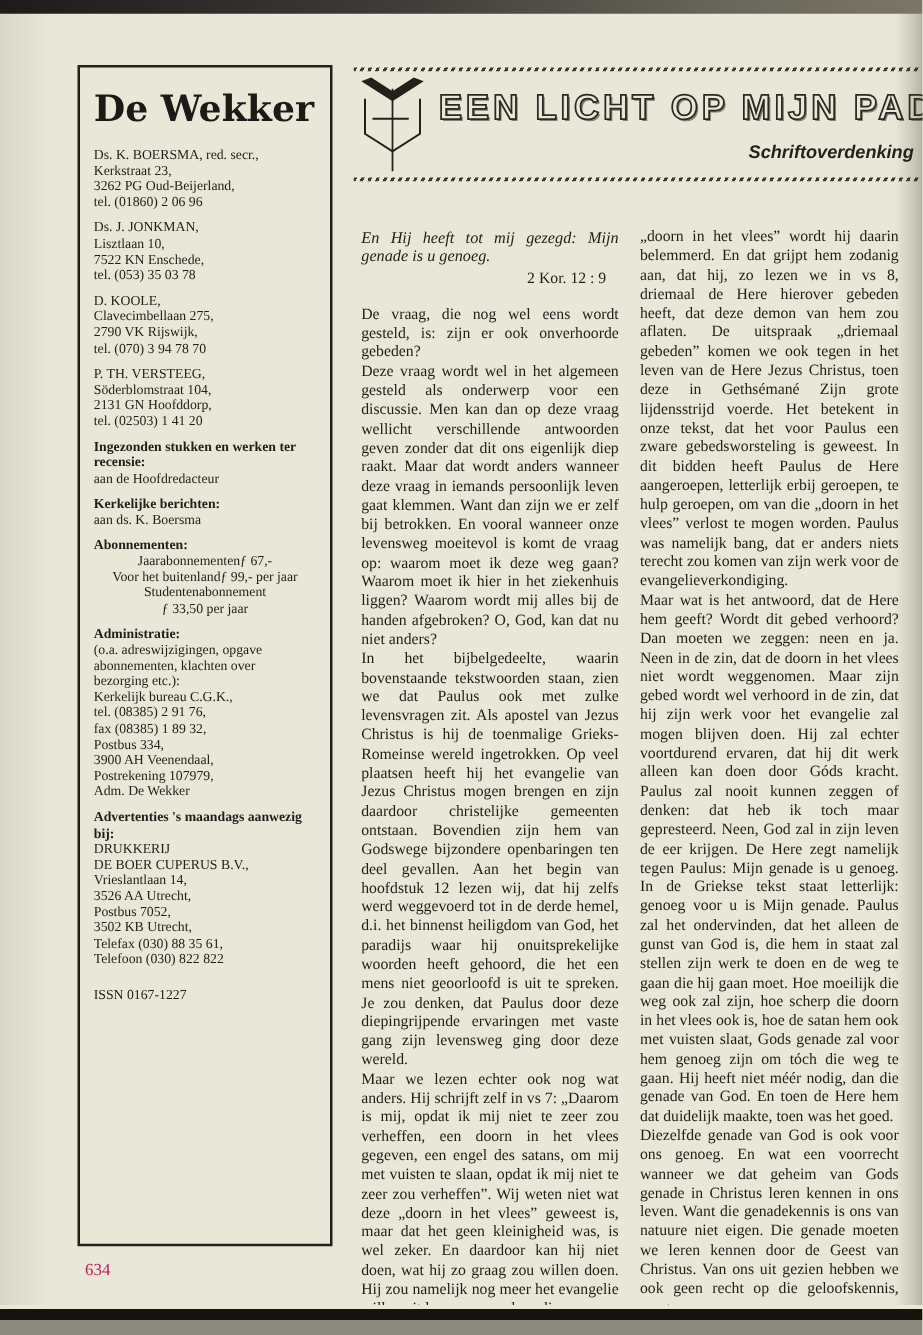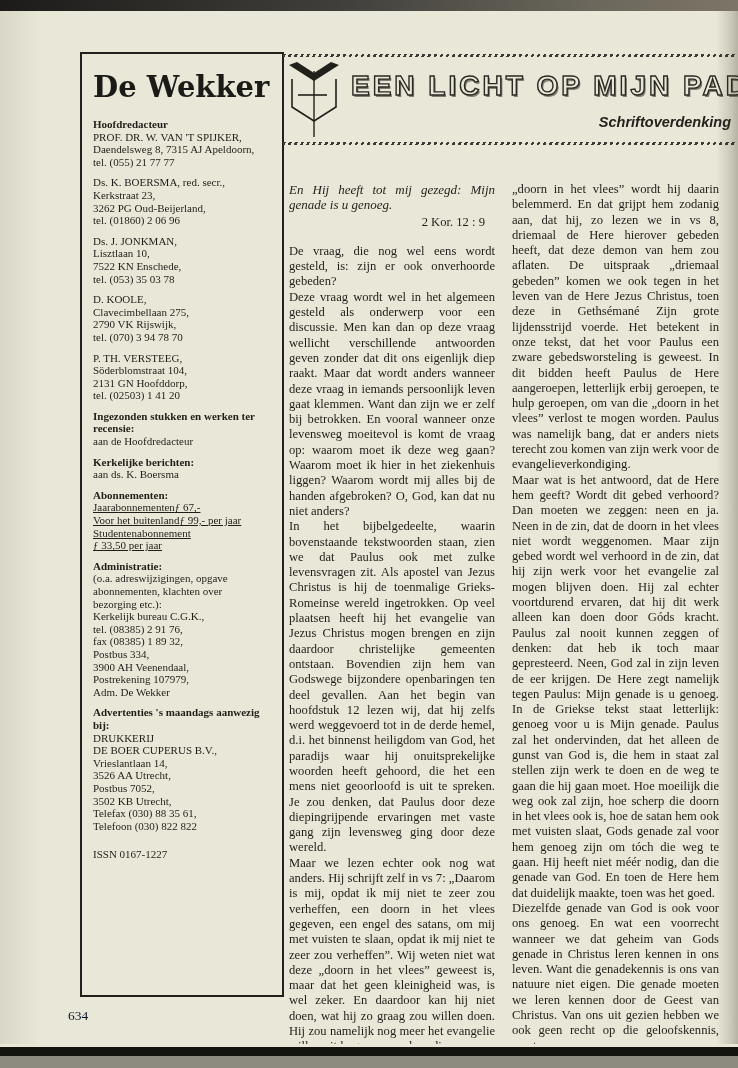--- a/index.html
+++ b/index.html
@@ -14,31 +14,31 @@
     background:linear-gradient(90deg,#1c1b19 0%,#3f3e3a 45%,#6b675c 80%,#7d7567 100%);}
   .bottom-edge{position:absolute;left:0;top:1044px;width:738px;height:24px;
     background:linear-gradient(180deg,#e9e7d8 0 3px,#14140f 3px 12px,#8d8b80 12px 100%);}
   .right-shadow{position:absolute;top:11px;right:0;width:22px;height:1033px;
     background:linear-gradient(90deg,rgba(0,0,0,0) 0%,rgba(60,55,40,0.18) 70%,rgba(60,55,40,0.30) 100%);}
   .left-tint{position:absolute;top:11px;left:0;width:40px;height:1033px;
     background:linear-gradient(90deg,rgba(70,65,50,0.10),rgba(0,0,0,0));}
 
   
   .sidebar{
-    position:absolute;left:80px;top:52px;width:204px;height:945px;
+    position:absolute;left:62px;top:52px;width:204px;height:945px;
     border:2px solid #22201c;box-sizing:border-box;padding:12px 11px;
   }
   .masthead{
     font-family:"DejaVu Serif", serif;font-weight:bold;
     font-size:29px;letter-spacing:0px;margin:4px 0 14px 0;color:#1c1a16;
   }
   .sb-section{margin:0 0 8px 0;font-size:11px;line-height:12.6px;}
   .sb-heading{font-weight:bold;}
   .sb-line{white-space:normal;}
-  .sb-row{display:flex;justify-content:flex-start;text-decoration:underline;}
+  .sb-row{display:flex;justify-content:center;}
   .sb-row .r{text-align:right;}
   .sb-issn{margin-top:16px;}
 
   
   .art-header{position:absolute;left:283px;top:54px;width:452px;height:92px;}
   .dash-rule{position:absolute;left:0;width:452px;height:3px;
     background:repeating-linear-gradient(115deg,#3c3a34 0 2.5px,rgba(0,0,0,0) 2.5px 5.5px);}
   .dash-rule.top{top:0;}
   .dash-rule.bottom{top:88px;}
   .book-icon{position:absolute;left:2px;top:5px;}
@@ -56,37 +56,31 @@
   }
 
   
   .col{position:absolute;top:162px;font-size:12.6px;line-height:15.3px;text-align:justify;margin-top:20px;}
   .col-left{left:289px;width:206px;}
   .col-right{left:512px;width:207px;}
   .verse{font-style:italic;font-size:13px;}
   .verse-ref{text-align:right;padding-right:10px;font-style:normal;margin:2px 0 14px 0;}
   .para{margin:0;}
 
-  .page-number{position:absolute;left:68px;top:1008px;font-size:13.5px;color:#0f172a;}
+  .page-number{position:absolute;left:68px;top:1008px;font-size:13.5px;color:#be185d;}
 </style>
 </head>
 <body>
 
 <div class="top-edge"></div>
 <div class="left-tint"></div>
 
 <div class="sidebar">
   <div class="masthead">De Wekker</div>
   <div id="sb-sections">
-      <div class="sb-section">
-        <div class="sb-heading">Hoofdredacteur</div>
-        <div class="sb-line">PROF. DR. W. VAN 'T SPIJKER,</div>
-        <div class="sb-line">Daendelsweg 8, 7315 AJ Apeldoorn,</div>
-        <div class="sb-line">tel. (055) 21 77 77</div>
-      </div>
       <div class="sb-section">
         <div class="sb-line">Ds. K. BOERSMA, red. secr.,</div>
         <div class="sb-line">Kerkstraat 23,</div>
         <div class="sb-line">3262 PG Oud-Beijerland,</div>
         <div class="sb-line">tel. (01860) 2 06 96</div>
       </div>
       <div class="sb-section">
         <div class="sb-line">Ds. J. JONKMAN,</div>
         <div class="sb-line">Lisztlaan 10,</div>
         <div class="sb-line">7522 KN Enschede,</div>

